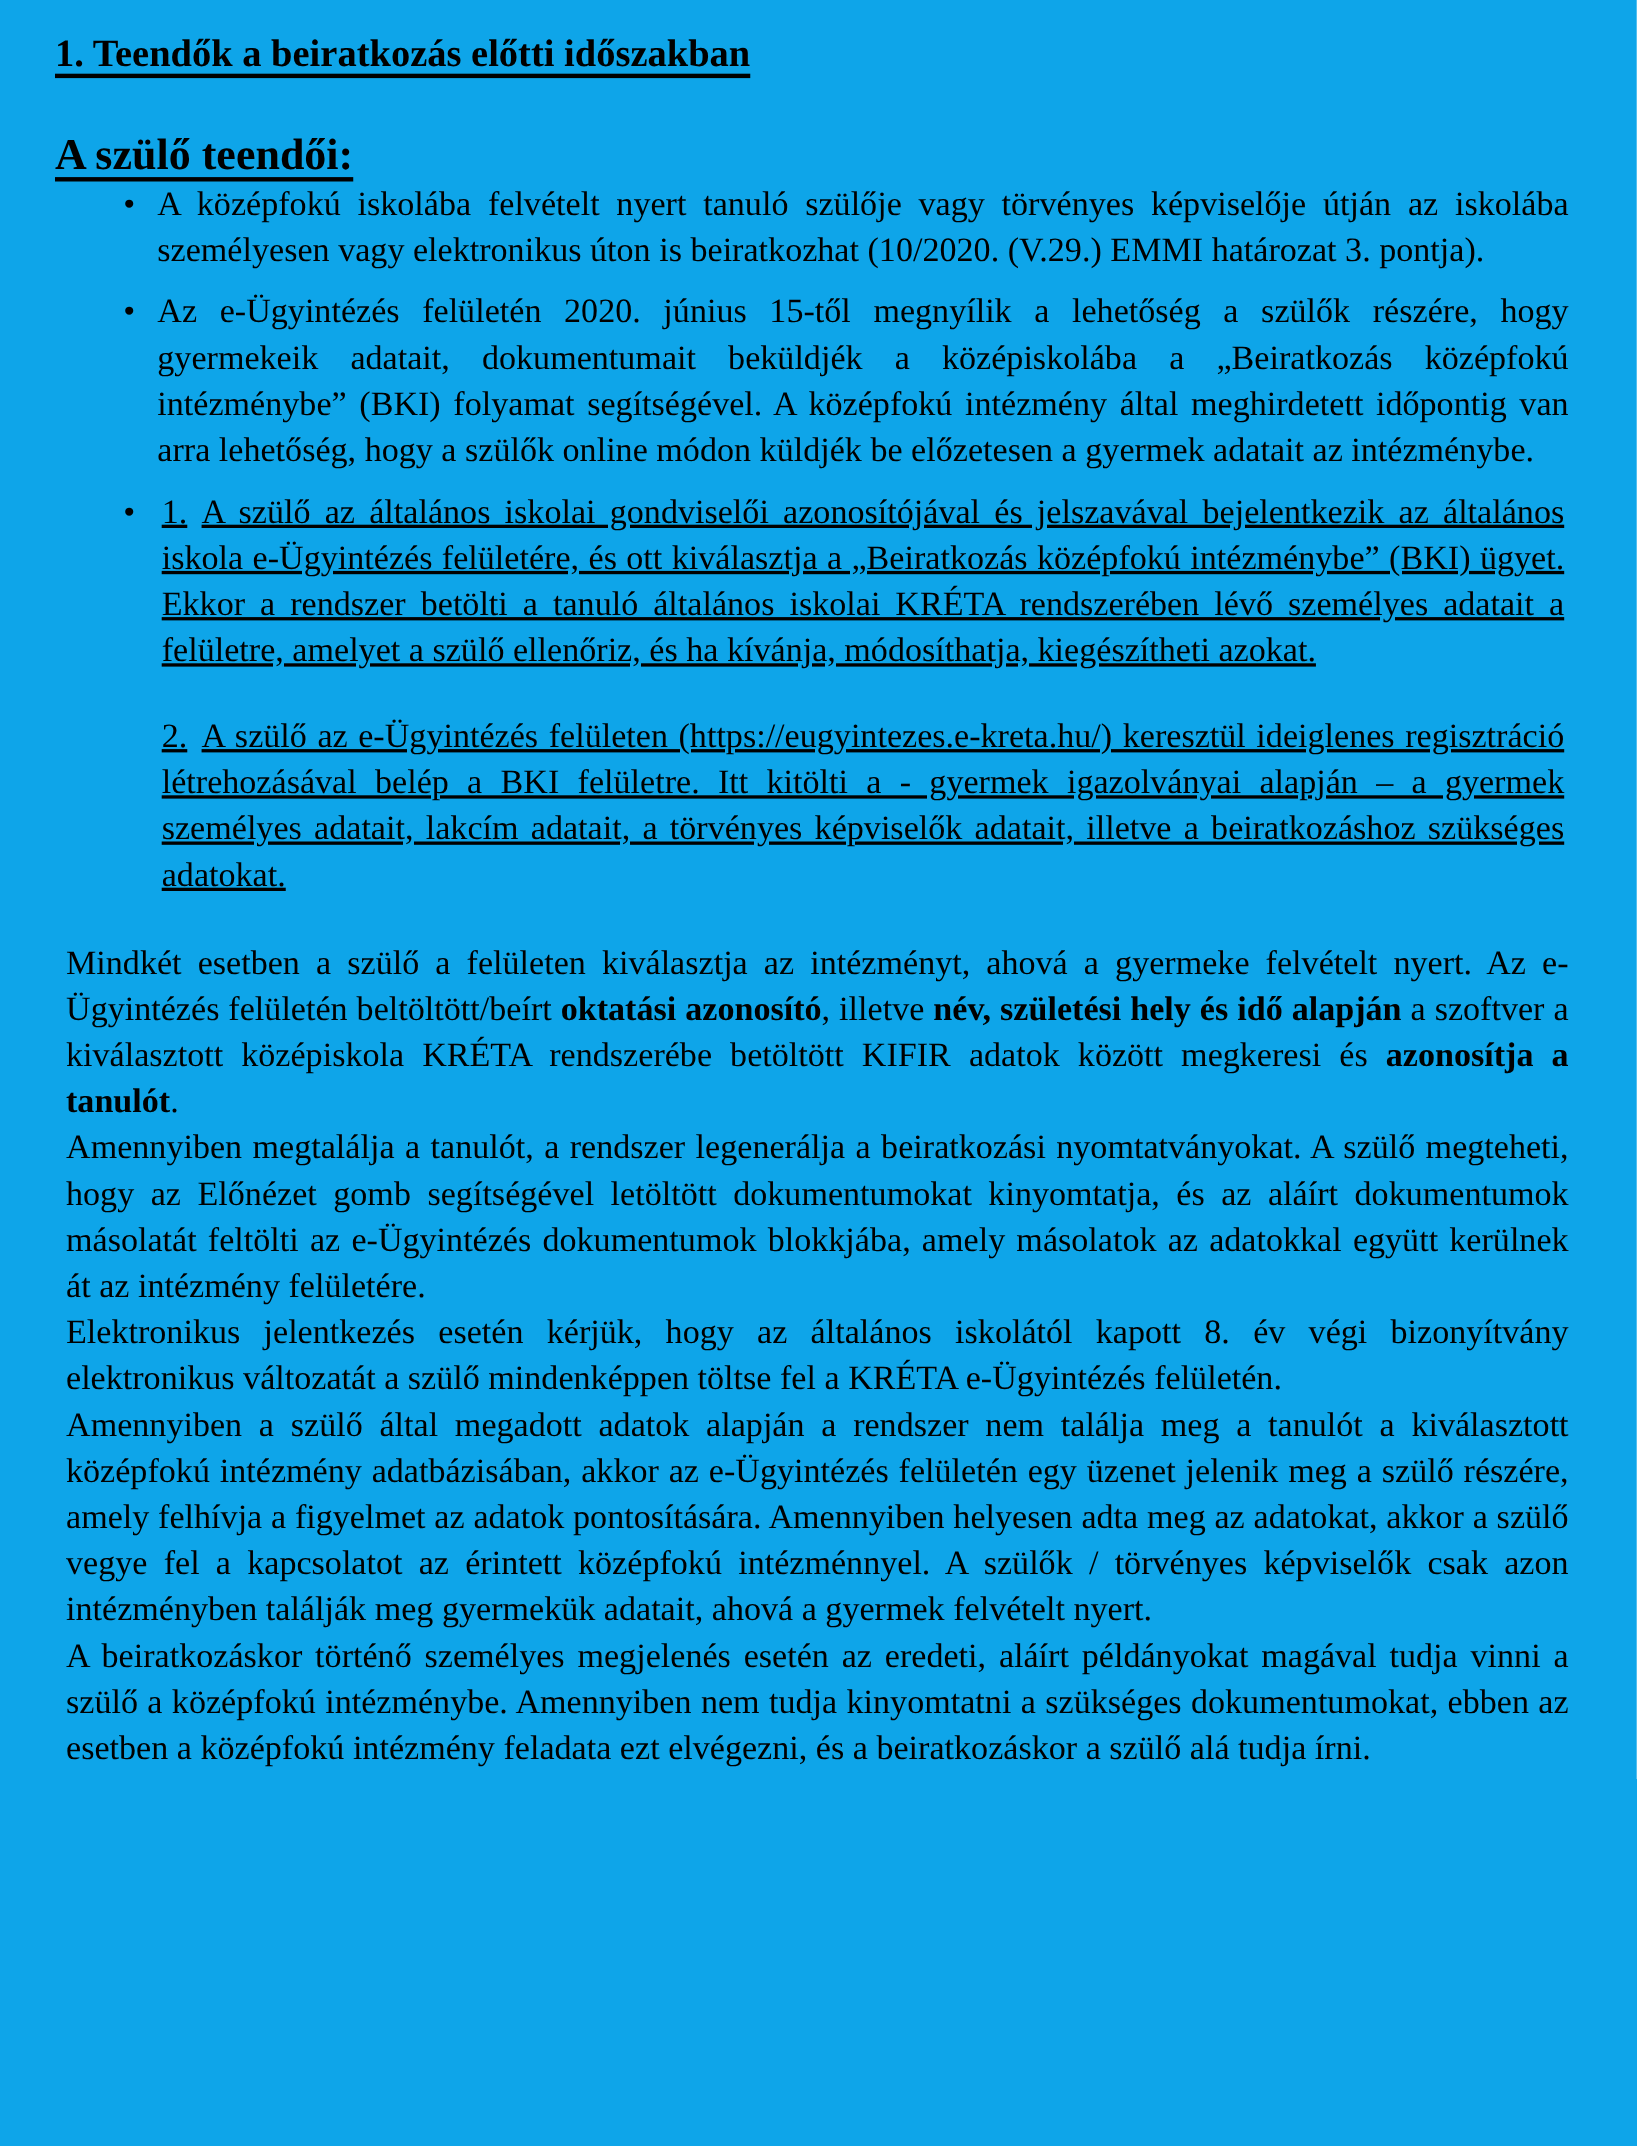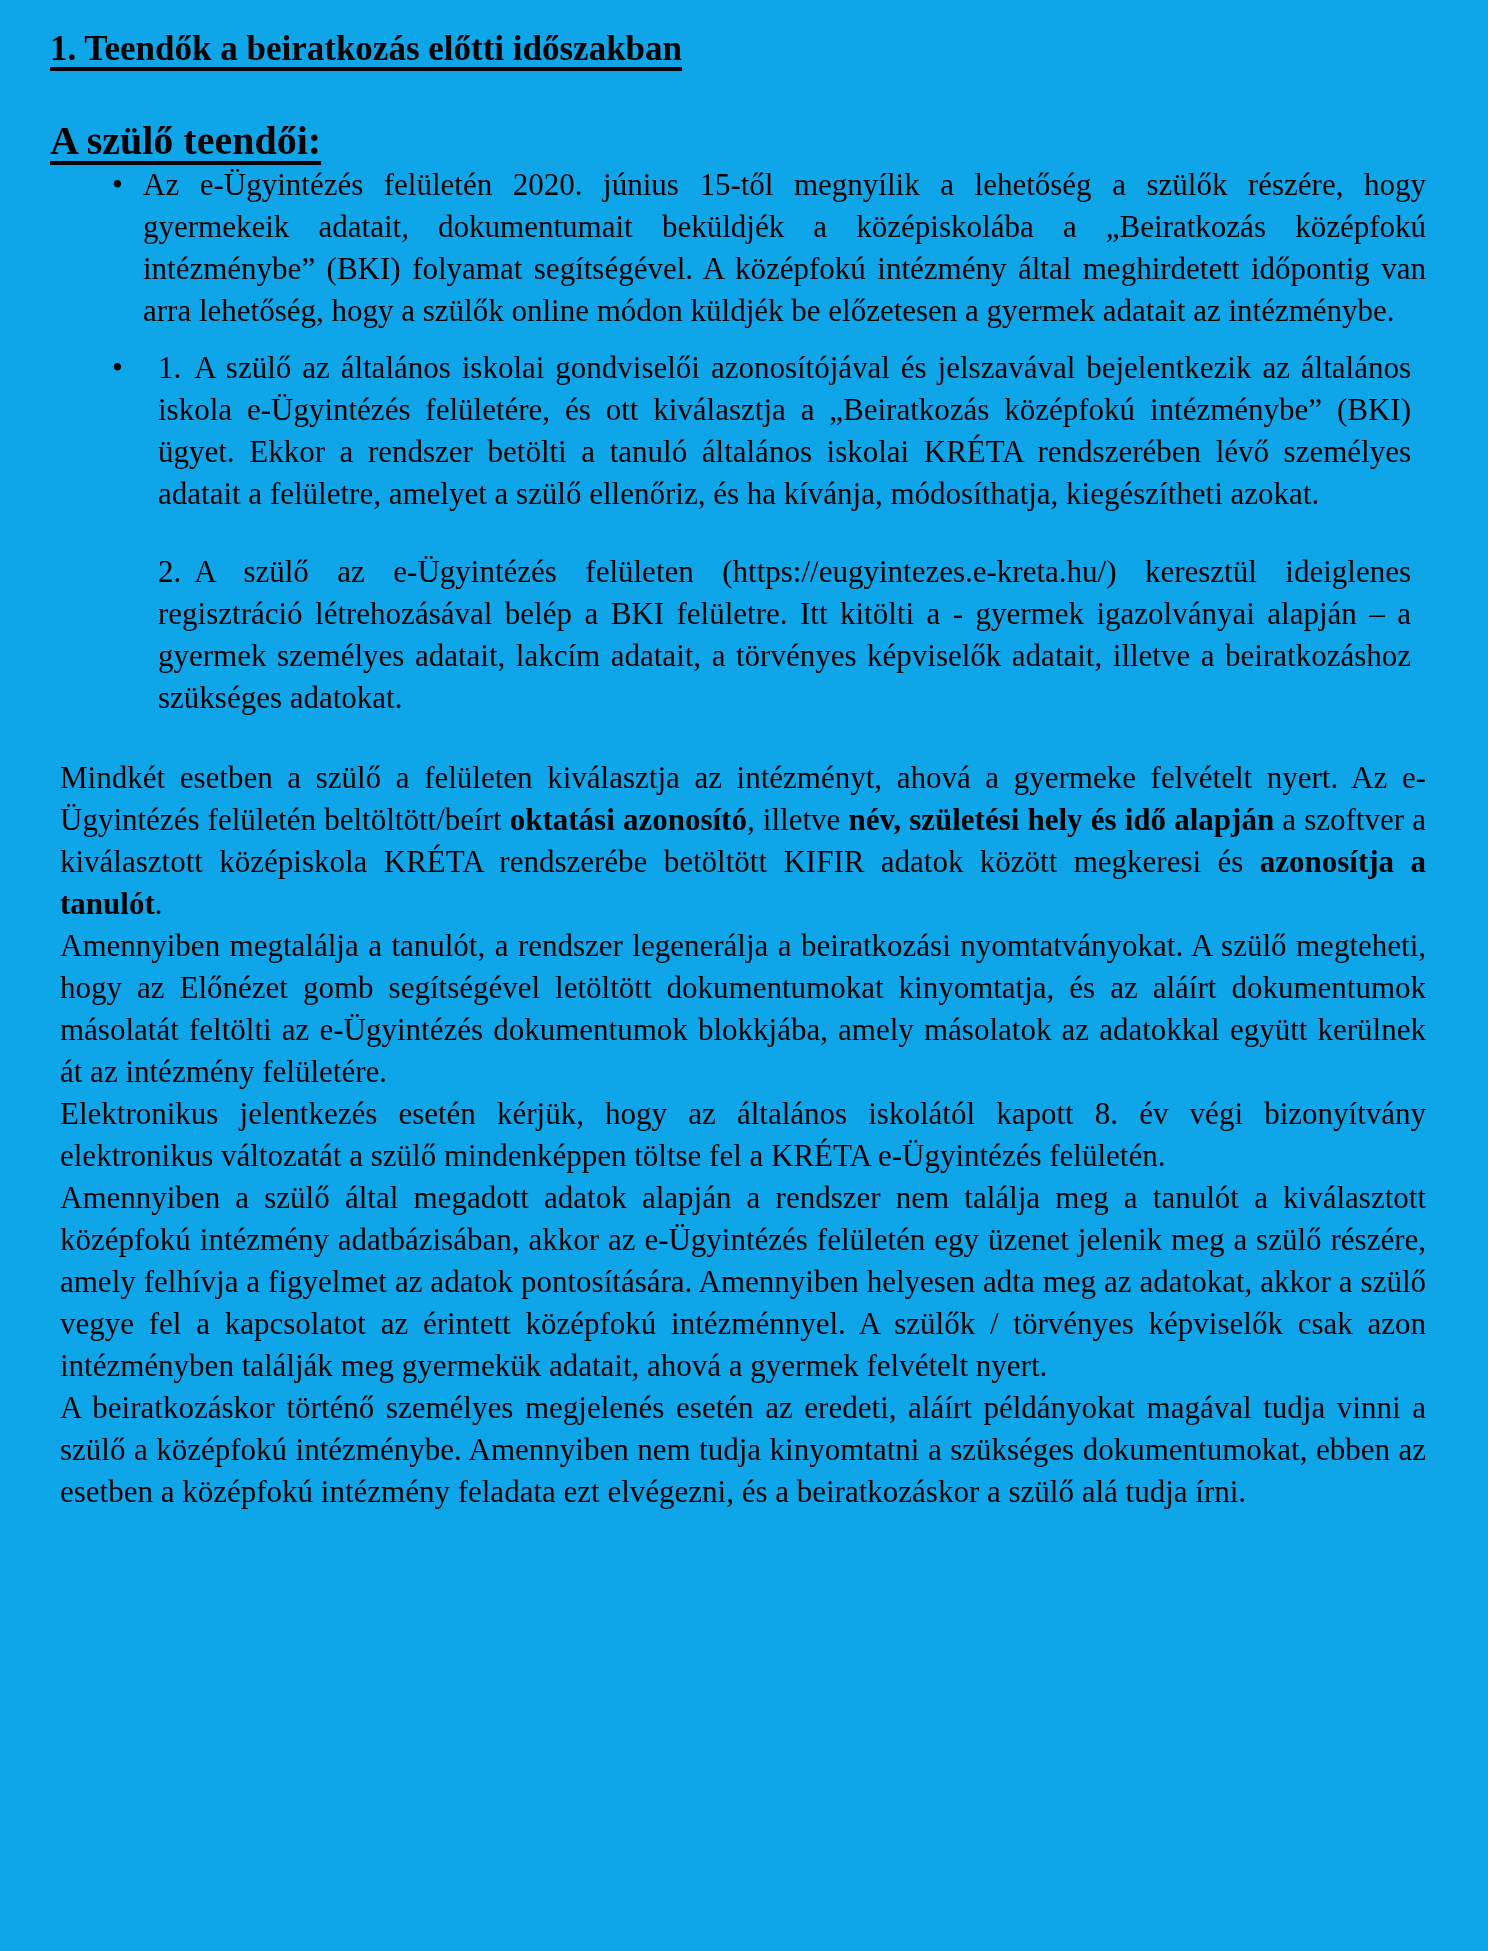--- a/index.html
+++ b/index.html
@@ -60,22 +60,23 @@
     top: 0;
     font-size: 31px;
   }
   li.bullet-item:last-child { margin-bottom: 0; }
   .underlined-lead {
     text-decoration: underline;
     text-decoration-thickness: 2px;
     text-underline-offset: 5px;
   }
   p.numbered-item {
-    margin: 15px;
+    margin: 4px;
     text-align: justify;
+    text-decoration: underline;
   }
   p.numbered-item.gap-above {
     margin-top: 36px;
   }
   .item-number {
     padding-right: 13px;
   }
   .body-block {
     margin-top: 38px;
     margin-left: 10px;
@@ -90,20 +91,23 @@
 <body>
 
 <div class="page">
 
   <h1 class="doc-title">1. Teendők a beiratkozás előtti időszakban</h1>
 
   <h2 class="section-heading">A szülő teendői:</h2>
 
   <ul class="bullet-list">
 
+    <li class="bullet-item">
+      <span>A középfokú iskolába felvételt nyert tanuló szülője vagy törvényes képviselője útján az iskolába személyesen vagy elektronikus úton is beiratkozhat (10/2020. (V.29.) EMMI határozat 3. pontja).</span>
+    </li>
 
     <li class="bullet-item">
       <span>Az e-Ügyintézés felületén 2020. június 15-től megnyílik a lehetőség a szülők részére, hogy gyermekeik adatait, dokumentumait beküldjék a középiskolába a „Beiratkozás középfokú intézménybe” (BKI) folyamat segítségével. A középfokú intézmény által meghirdetett időpontig van arra lehetőség, hogy a szülők online módon küldjék be előzetesen a gyermek adatait az intézménybe.</span>
     </li>
 
     <li class="bullet-item">
 
       <p class="numbered-item">
         <span class="item-number">1.</span><span>A szülő az általános iskolai gondviselői azonosítójával és jelszavával bejelentkezik az általános iskola e-Ügyintézés felületére, és ott kiválasztja a „Beiratkozás középfokú intézménybe” (BKI) ügyet. Ekkor a rendszer betölti a tanuló általános iskolai KRÉTA rendszerében lévő személyes adatait a felületre, amelyet a szülő ellenőriz, és ha kívánja, módosíthatja, kiegészítheti azokat.</span>
       </p>

